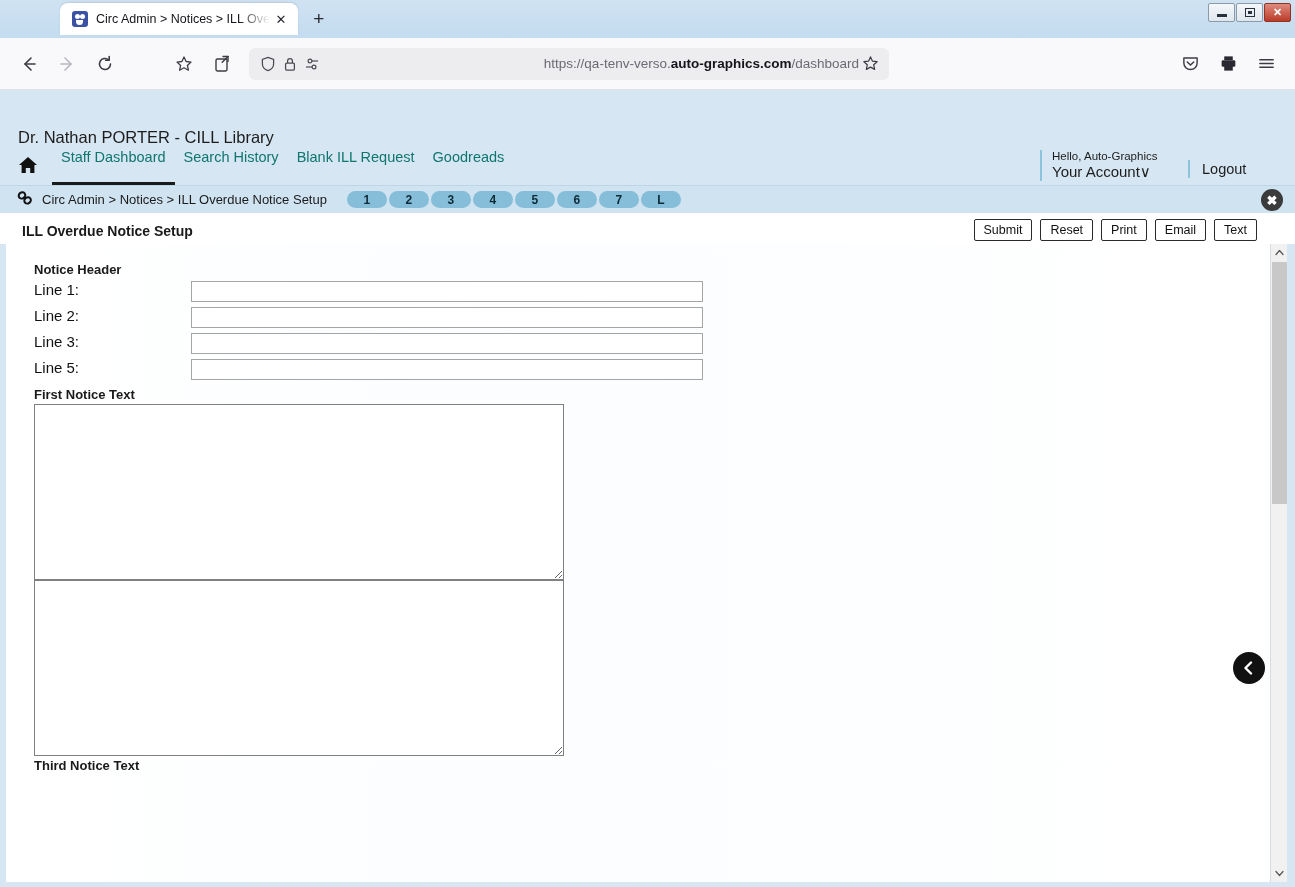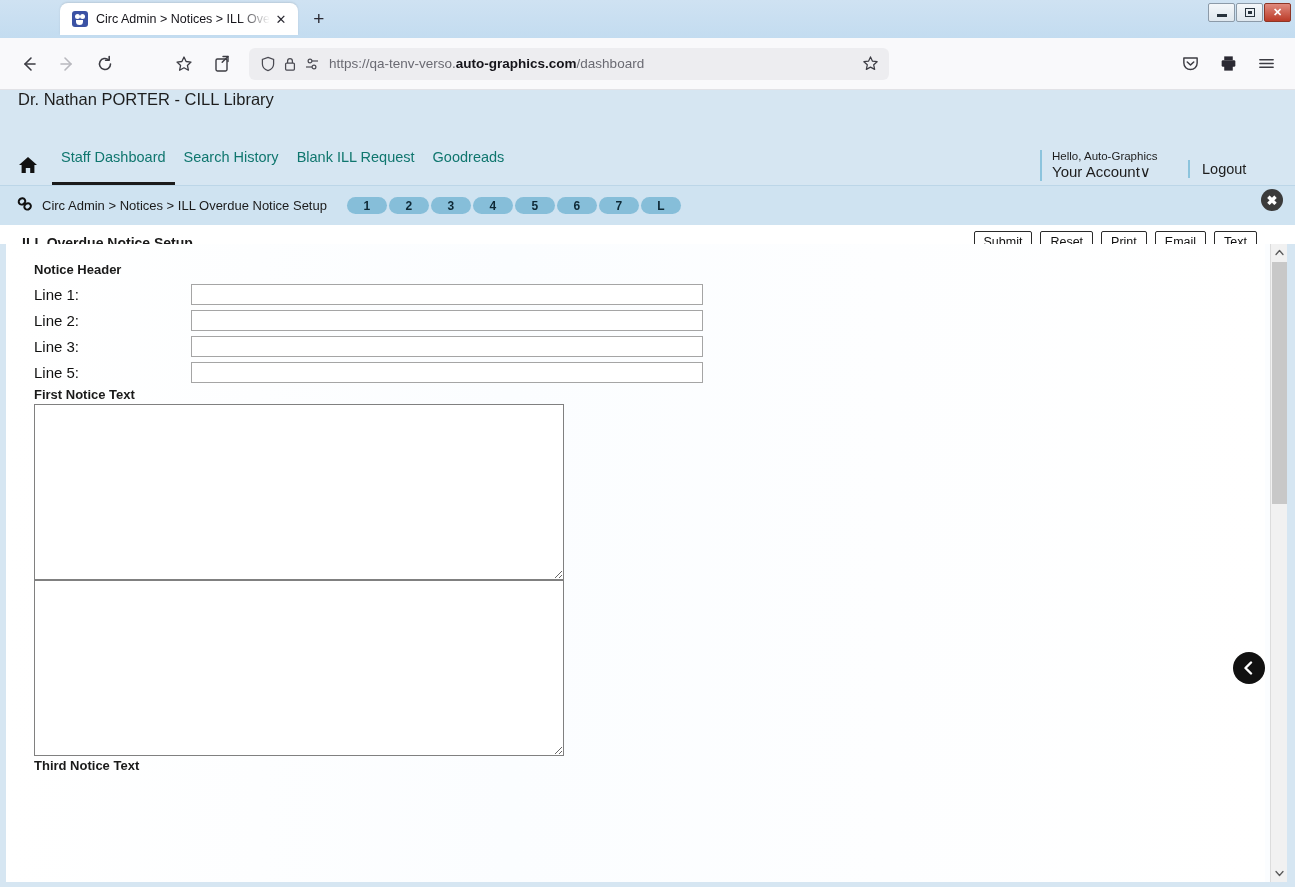--- a/index.html
+++ b/index.html
@@ -95,38 +95,38 @@
     color: #3c3c43;
   }
   .navbtn.dim { color: #b8b8be; }
   .navbtn svg { display: block; }
   #urlbar {
     flex: 0 0 640px; height: 32px; margin-left: 8px;
     background: #ededf0; border-radius: 6px;
     display: flex; align-items: center; padding: 0 8px;
   }
   #urlbar .u-icon { width: 22px; height: 20px; display:flex; align-items:center; justify-content:center; color:#4a4a52; }
-  #urltext { flex: 1 1 auto; font-size: 13.5px; color: #6a6a72; margin-left: 6px; white-space: nowrap; }
+  #urltext { flex: 1 1 auto; font-size: 13.5px; color: #6a6a72; margin-left: 6px; white-space: nowrap; text-align: right; }
   #urltext b { color: #15141a; font-weight: 700; }
   #searchbar {
     flex: 0 0 235px; height: 32px; margin-left: 10px;
     background: #ededf0; border-radius: 6px;
     display: flex; align-items: center; padding: 0 10px;
   }
   #searchbar .s-ph { font-size: 13.5px; color: #5b5b63; margin-left: 8px; }
   #navright { margin-left: auto; display: flex; align-items: center; }
 
   
   #app {
     position: absolute; left: 0; top: 90px; right: 0; bottom: 0;
     background: #d6e6f2;
   }
   #app-top {
     height: 57px; position: relative;
-    display: flex; align-items: flex-start;
+    display: flex; align-items: flex-end;
     padding-left: 18px;
   }
   #library-name { font-size: 16.5px; color: #1d1d1d; }
   #searchwrap {
     position: absolute; left: 333px; top: 98px;
     display: flex; align-items: stretch; height: 34px;
   }
   #headings-select {
     width: 172px; background: #86bed9; color: #1a1a1a;
     border-radius: 17px 0 0 17px;
@@ -177,21 +177,21 @@
   #account-box .hello { font-size: 11.5px; color: #1d1d1d; }
   #account-box .acct { font-size: 15px; color: #1d1d1d; }
   #logout-box {
     position: absolute; left: 1188px; bottom: 7px;
     border-left: 2px solid #8cc4dd; padding-left: 12px;
   }
   #logout-box .lg { font-size: 14.5px; color: #1d1d1d; }
 
   
   #crumbbar {
-    height: 40px; background: #cfe3f1;
+    height: 28px; background: #cfe3f1;
     display: flex; align-items: center; padding-left: 16px;
     border-top: 1px solid #bcd6e8;
     position: relative;
   }
   #crumb-text { font-size: 13px; color: #1b1b1b; margin-left: 8px; }
   #steps { display: flex; gap: 2px; margin-left: 20px; }
   .step {
     width: 40px; height: 17px; background: #86bed9; border-radius: 9px;
     display: flex; align-items: center; justify-content: center;
     font-size: 12px; font-weight: bold; color: #0e2936;
@@ -225,21 +225,21 @@
     border-right: 8px solid #d6e6f2;
     overflow: hidden;
   }
   #formarea {
     position: absolute; left: 0; top: 0; right: 22px; bottom: 0;
     background: linear-gradient(to right, #ffffff 0%, #fbfdff 40%, #ffffff 100%);
     padding: 16px 0 0 22px;
     overflow: hidden;
   }
   .section-label { font-size: 13px; font-weight: bold; color: #1a1a1a; margin: 2px 0 4px 6px; }
-  .fieldrow { display: flex; align-items: center; height: 26px; margin-bottom: 0px; gap: 23px; }
+  .fieldrow { display: flex; align-items: flex-start; height: 26px; margin-bottom: 0px; gap: 23px; }
   .fieldlabel { width: 140px; font-size: 15px; color: #111; padding-left: 6px; }
   .fieldinput {
     width: 512px; height: 21px;
     border: 1px solid #a5a5a5; background: #fff;
     font-size: 13px; padding: 0 4px;
     font-family: "Liberation Sans", sans-serif;
     outline: none;
   }
   .ta-label { font-size: 13px; font-weight: bold; color: #1a1a1a; margin: 2px 0 2px 6px; }
   .bigta {

